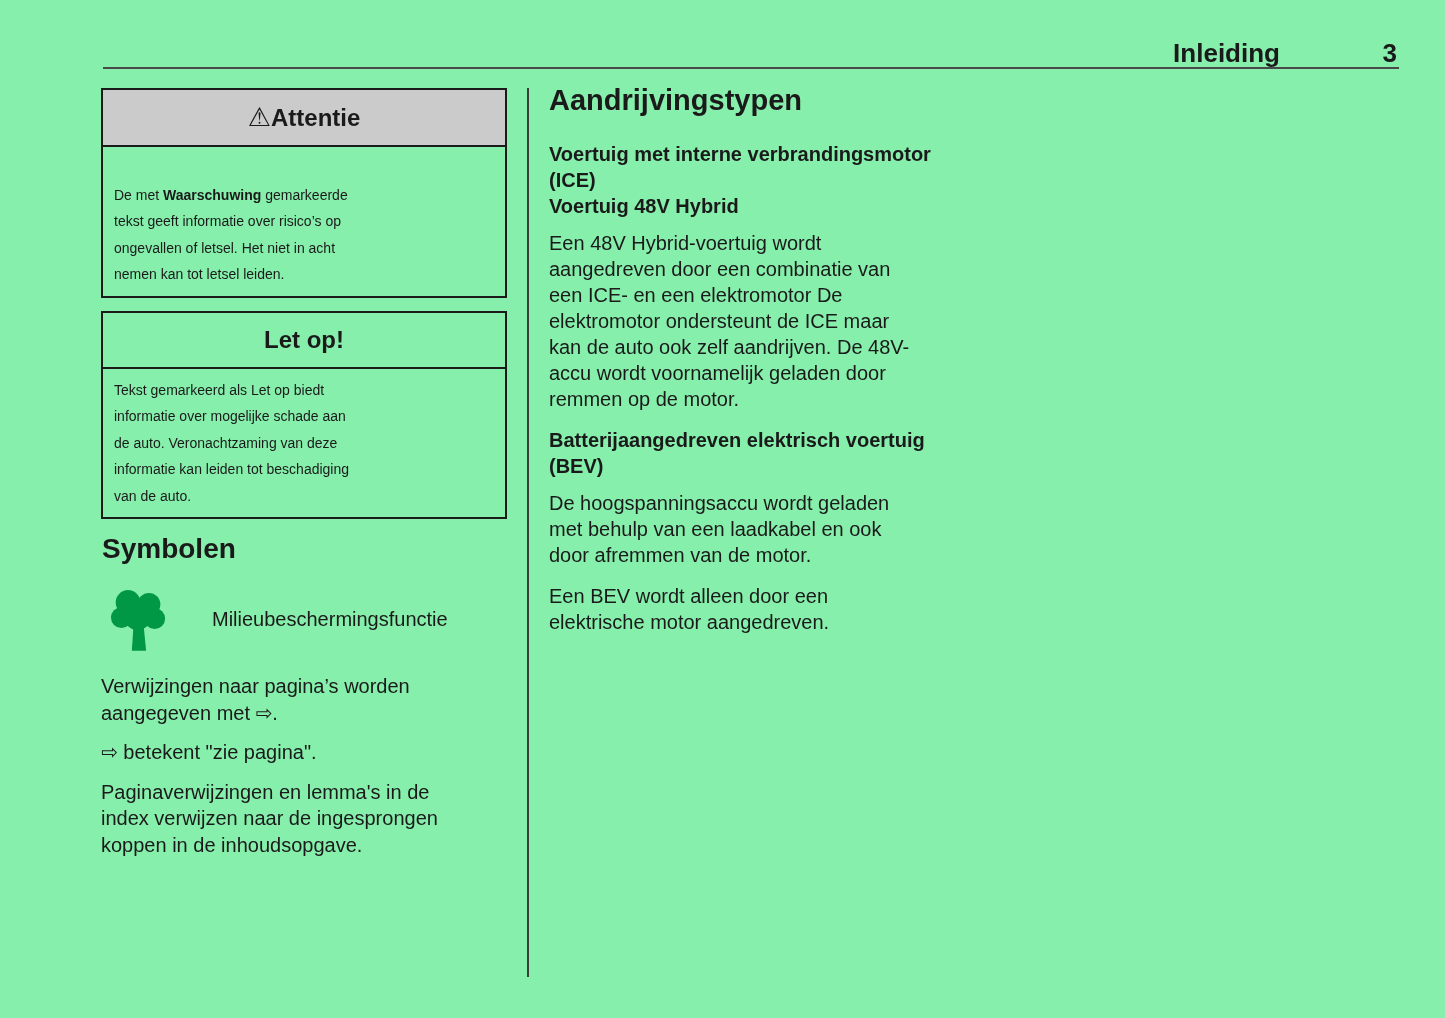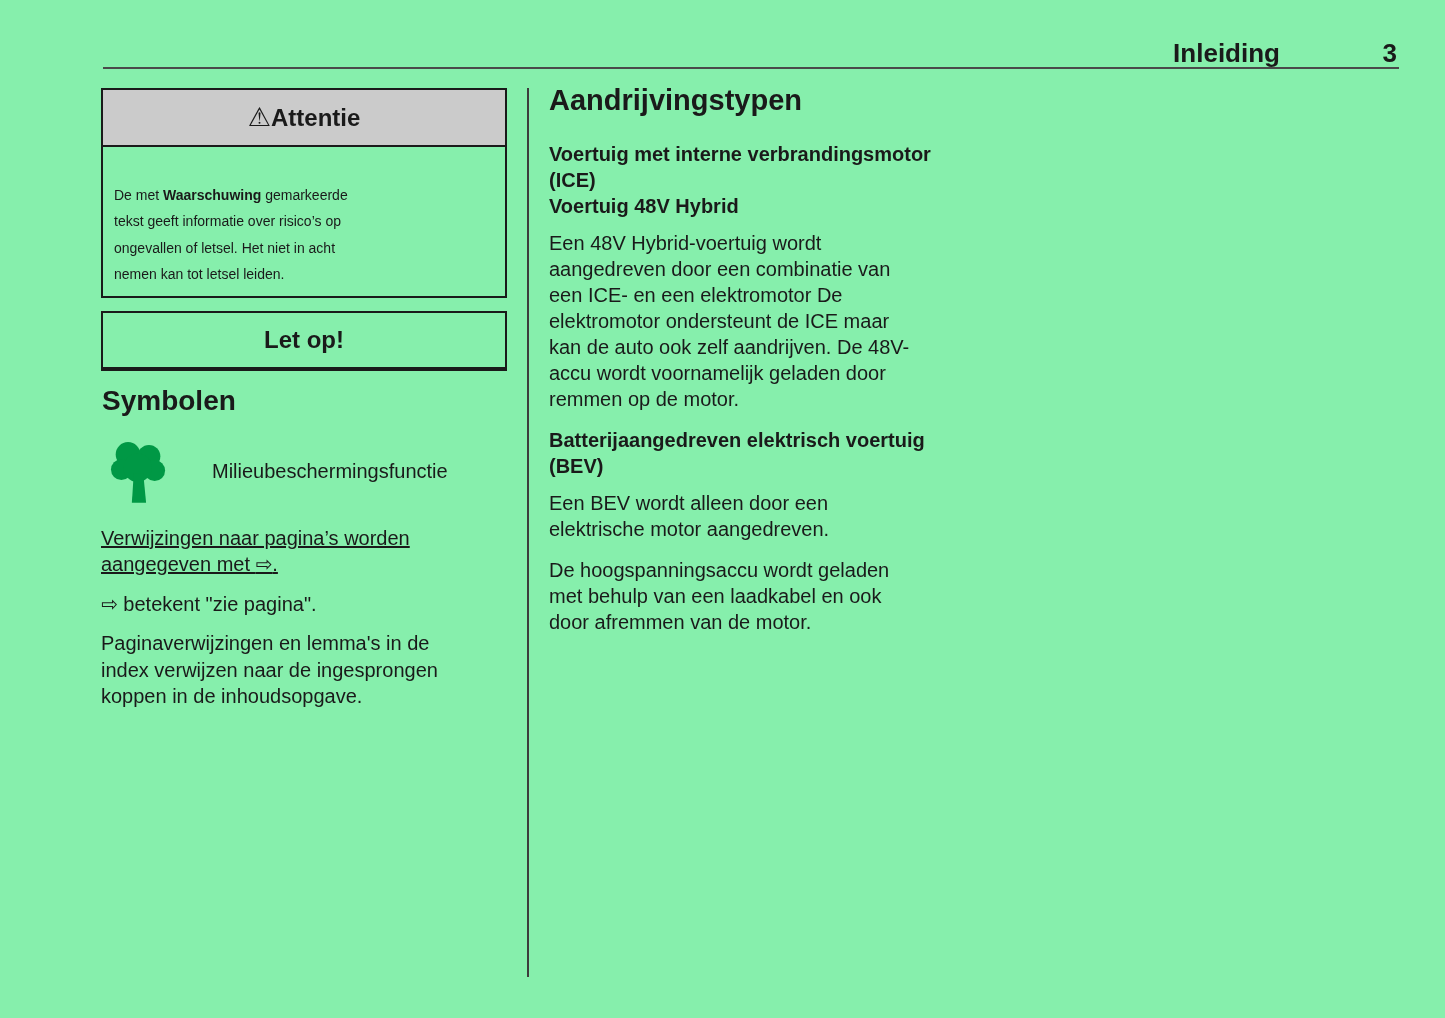--- a/index.html
+++ b/index.html
@@ -28,21 +28,21 @@
     font-size:14px; line-height:26.5px; padding:8px 11px 8px; white-space:pre-line;
   }
   .caution { margin-top:13px; }
   .bold { font-weight:700; }
   
   .sym-heading { font-size:28px; font-weight:700; line-height:32px; margin:14px 0 0 1px; }
   .sym-row { display:flex; align-items:center; margin:23px 0 0 9px; }
   .sym-label { font-size:20px; margin-left:45px; }
   
   .para { font-size:20px; line-height:26.5px; white-space:pre-line; margin-top:13px; }
-  .para-first { margin-top:22px;text-decoration:underline; }
+  .para-first { margin-top:22px; }
   .arrow-glyph { font-family:"DejaVu Sans", sans-serif; }
   
   .rc-heading { font-size:29px; font-weight:700; line-height:31px; margin-bottom:25px; }
   .rc-sub { font-size:20px; font-weight:700; line-height:26px; white-space:pre-line; margin:0 0 11px; }
   .section--tight .rc-sub { margin-bottom:0; }
   .rc-p { font-size:20px; line-height:26px; white-space:pre-line; margin:0 0 15px; }
 </style>
 </head>
 <body>
 
@@ -65,20 +65,25 @@
 tekst geeft informatie over risico’s op
 ongevallen of letsel. Het niet in acht
 nemen kan tot letsel leiden.</span>
       </div>
     </div>
 
     <div class="note-box caution">
       <div class="box-header">
         <span>Let op!</span>
       </div>
+      <div class="box-body">Tekst gemarkeerd als Let op biedt
+informatie over mogelijke schade aan
+de auto. Veronachtzaming van deze
+informatie kan leiden tot beschadiging
+van de auto.</div>
     </div>
 
     <h2 class="sym-heading">Symbolen</h2>
 
     <div class="sym-row">
       <svg width="57" height="63" viewBox="0 0 60 66" aria-hidden="true">
         <g fill="#009845">
           <circle cx="19" cy="15" r="13"></circle>
           <circle cx="41" cy="17" r="12"></circle>
           <circle cx="12" cy="31" r="11"></circle>
@@ -115,21 +120,21 @@
 een ICE- en een elektromotor De
 elektromotor ondersteunt de ICE maar
 kan de auto ook zelf aandrijven. De 48V-
 accu wordt voornamelijk geladen door
 remmen op de motor.</p>
     </div>
 
     <div class="section">
       <div class="rc-sub">Batterijaangedreven elektrisch voertuig
 (BEV)</div>
-      <p class="rc-p">Een BEV wordt alleen door een
-elektrische motor aangedreven.</p>
       <p class="rc-p">De hoogspanningsaccu wordt geladen
 met behulp van een laadkabel en ook
 door afremmen van de motor.</p>
+      <p class="rc-p">Een BEV wordt alleen door een
+elektrische motor aangedreven.</p>
     </div>
   </div>
 
 </div>
 
 </body></html>

